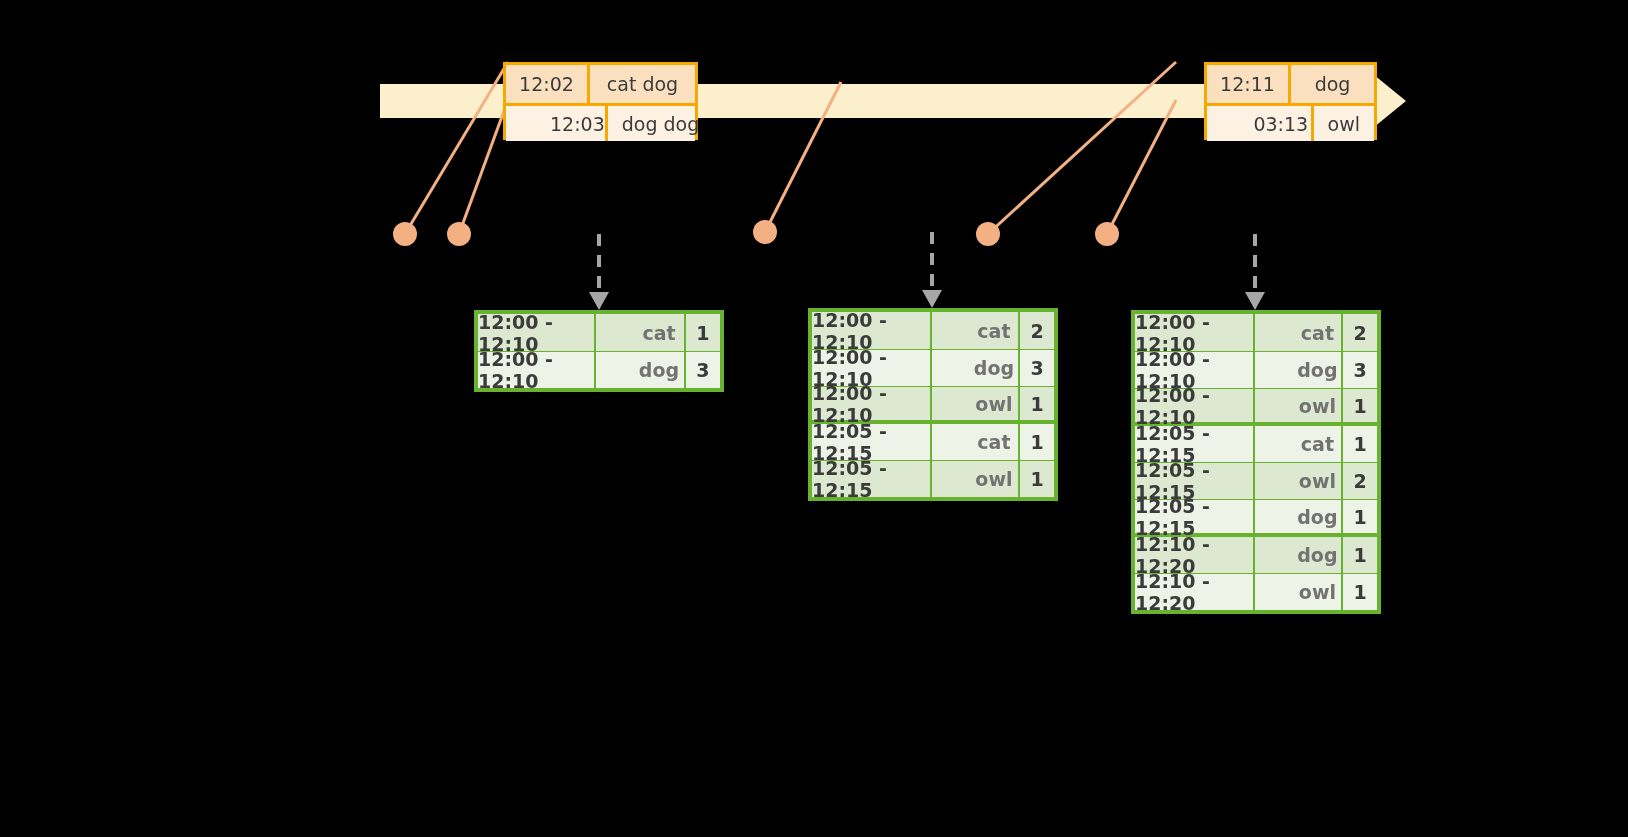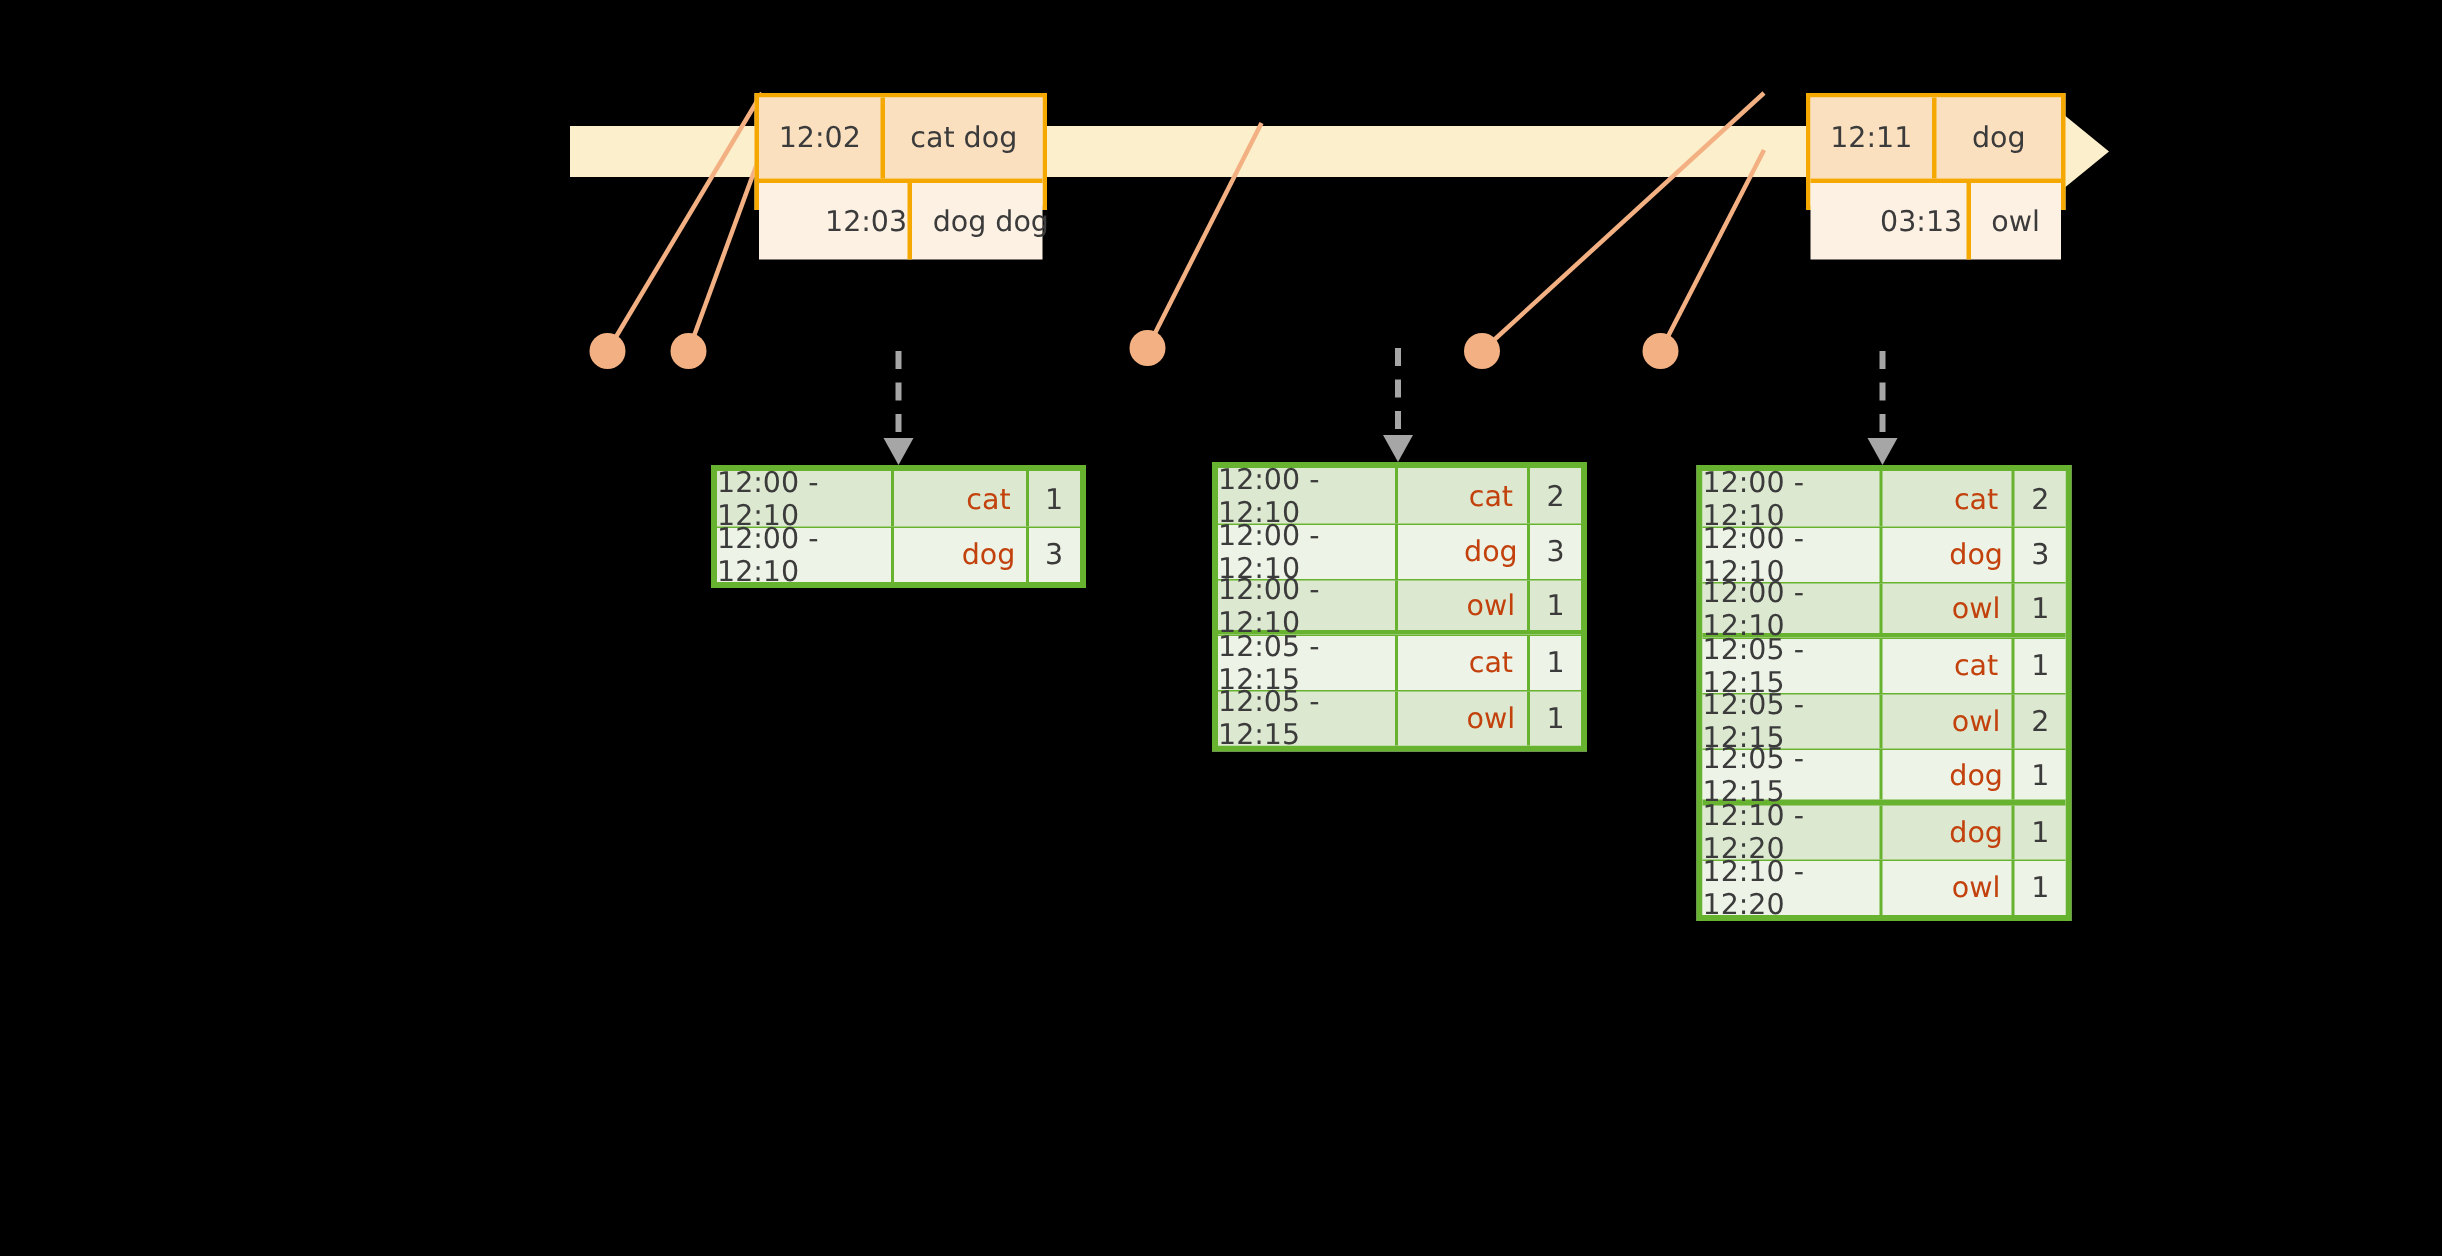--- a/index.html
+++ b/index.html
@@ -7,44 +7,44 @@
   #stage{position:relative;width:1628px;height:837px;background:#000;}
 
   
   #timeline-bar{position:absolute;left:380px;top:84px;width:1000px;height:34px;background:#FCEFCB;}
   #timeline-arrowhead{position:absolute;left:1368px;top:70px;width:0;height:0;
        border-top:31px solid transparent;border-bottom:31px solid transparent;border-left:38px solid #FCEFCB;}
 
   
   .event-card{position:absolute;border:3px solid #F5A800;box-sizing:border-box;
        background:#FDEBD2;}
-  .event-row{display:flex;height:54px;box-sizing:border-box;}
+  .event-row{display:flex;height:38px;box-sizing:border-box;}
   .event-row + .event-row{border-top:3px solid #F5A800;}
   .event-row.shade-a{background:#FBE0C0;}
   .event-row.shade-b{background:#FDF1E4;padding-left:44px;}
   .ev-time{width:84px;display:flex;align-items:center;justify-content:center;
        font-size:19px;color:#3b3b3b;border-right:3px solid #F5A800;box-sizing:border-box;}
   .ev-words{flex:1;display:flex;align-items:center;justify-content:center;
        font-size:19px;color:#3b3b3b;box-sizing:border-box;padding:0 14px;white-space:nowrap;}
 
   
   .dot{position:absolute;width:24px;height:24px;border-radius:50%;background:#F3B183;}
   #leaders{position:absolute;left:0;top:0;width:1628px;height:837px;pointer-events:none;}
 
   
-  .result-table{position:absolute;border:4px solid #67B22E;box-sizing:border-box;background:#E4EFDA;}
+  .result-table{position:absolute;border:4px solid #67B22E;box-sizing:border-box;background:#E4EFDA;font-weight:bold;}
   .r-row{display:flex;height:37px;box-sizing:border-box;}
   .r-row + .r-row{border-top:1px solid #67B22E;}
   .r-row.band-end{border-bottom:3px solid #67B22E;}
   .r-row.rs-a{background:#DCE9D0;}
   .r-row.rs-b{background:#EDF3E6;}
   .r-win{display:flex;align-items:center;justify-content:center;
        font-size:19px;color:#3b3b3b;border-right:2px solid #67B22E;box-sizing:border-box;}
   .r-word{width:62px;display:flex;align-items:center;justify-content:center;
-       font-size:19px;color:#c2410c;border-right:2px solid #67B22E;box-sizing:border-box;margin-left:38px;}
+       font-size:19px;color:#737373;border-right:2px solid #67B22E;box-sizing:border-box;margin-left:38px;}
   .r-count{width:42px;display:flex;align-items:center;justify-content:center;
        font-size:19px;color:#3b3b3b;box-sizing:border-box;}
   .t1 .r-win{width:144px;} .t2 .r-win{width:148px;} .t3 .r-win{width:150px;}
 </style>
 </head>
 <body>
 
 <div id="stage">
 
   <div id="timeline-bar"></div>

